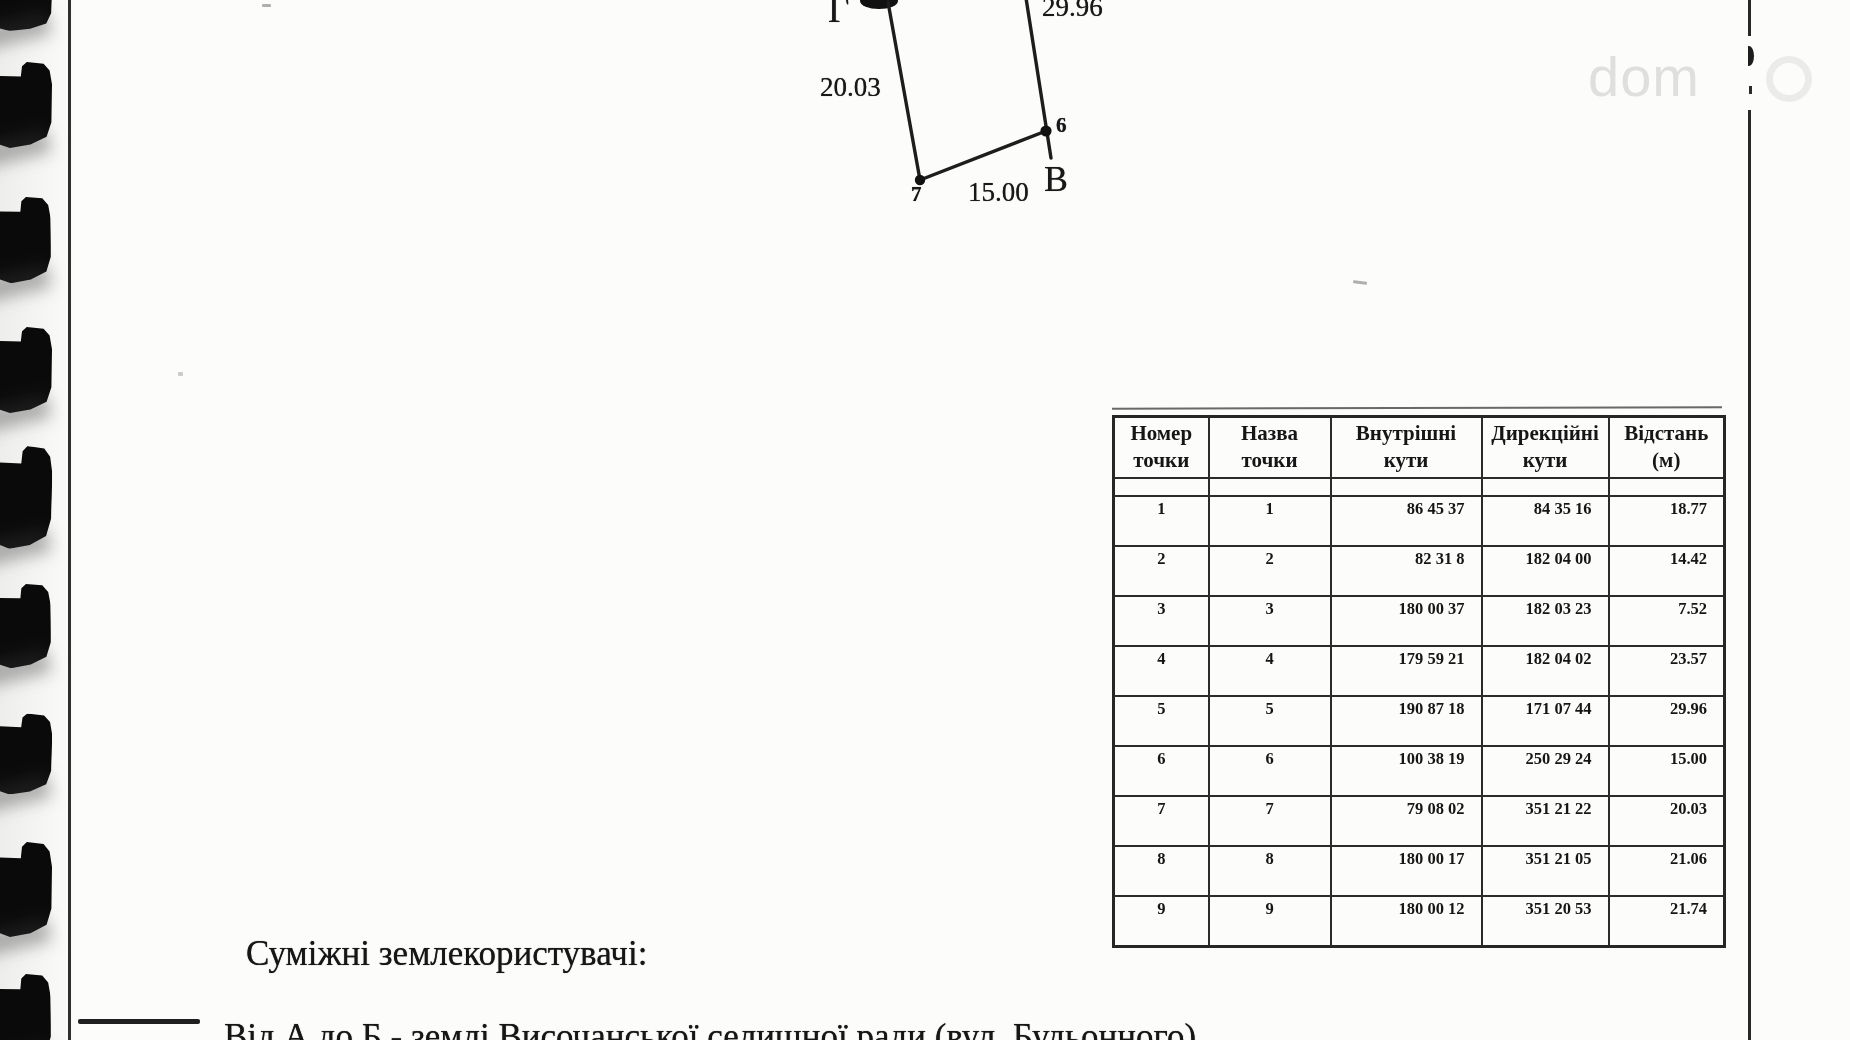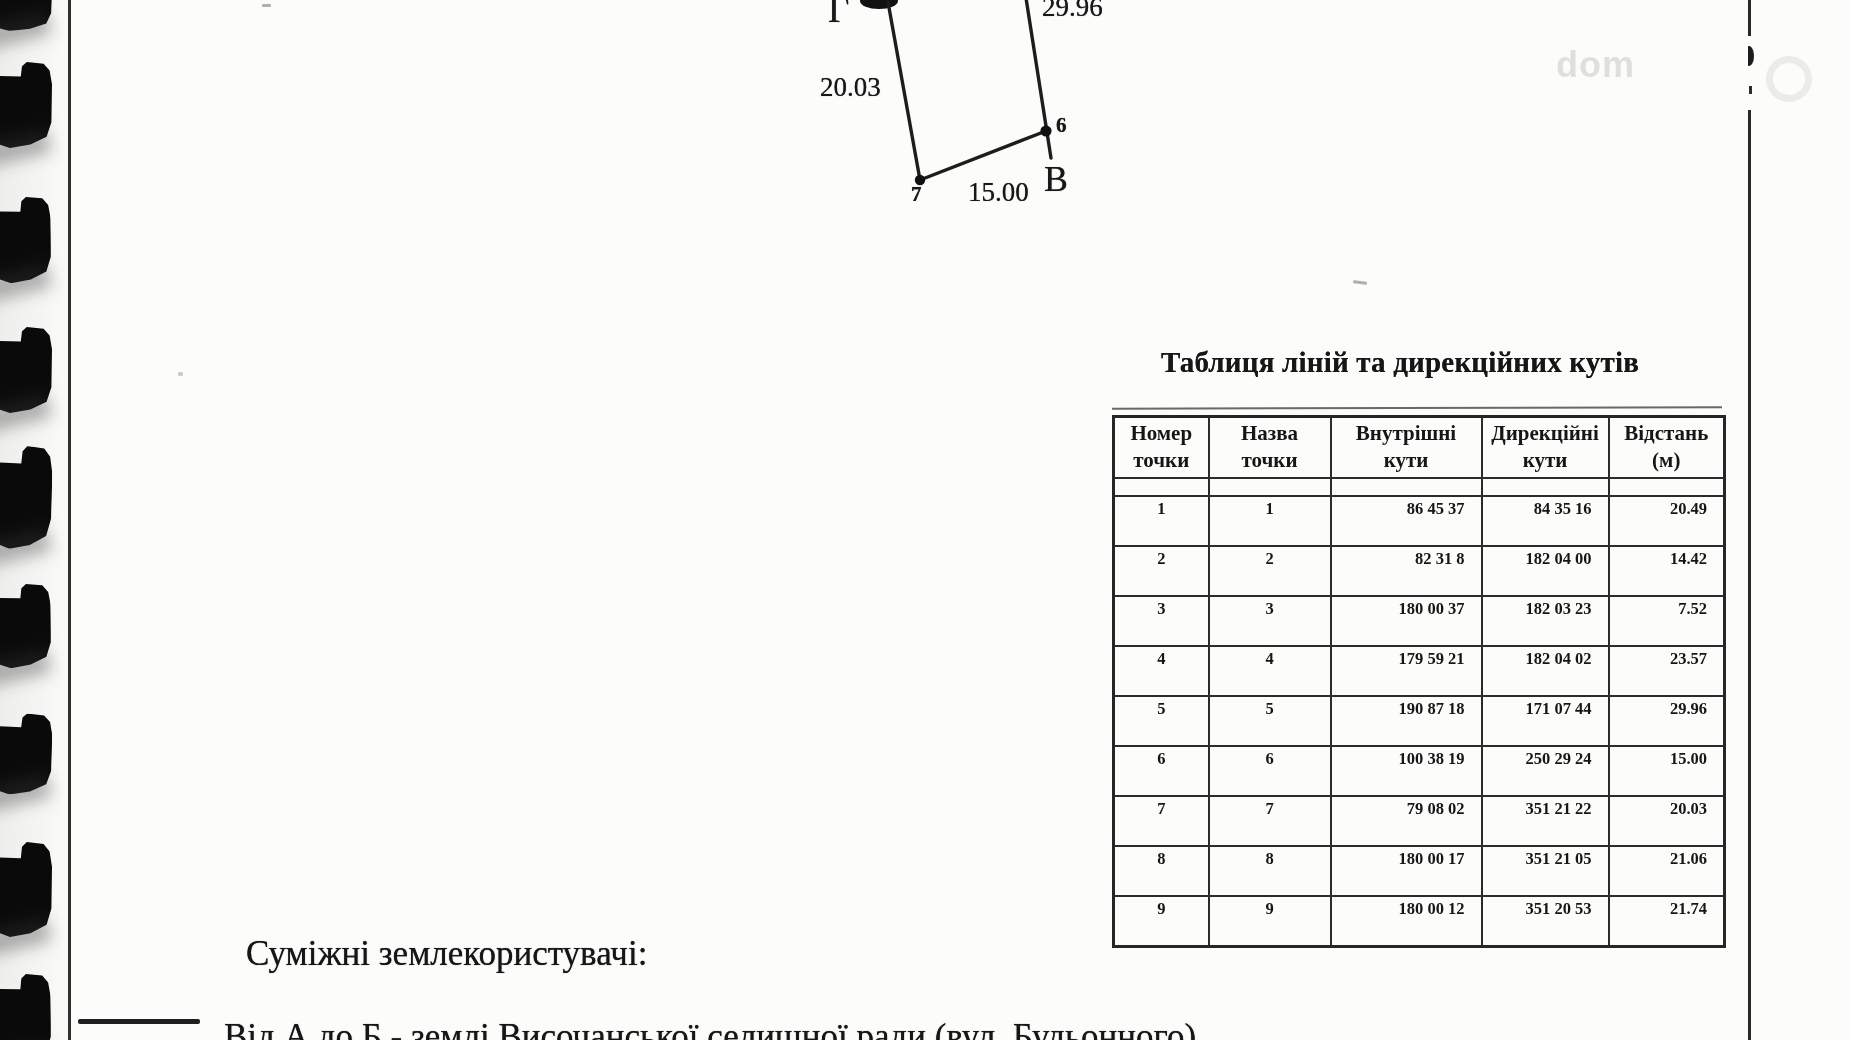--- a/index.html
+++ b/index.html
@@ -31,22 +31,22 @@
 
   
   .rule-left  { position:absolute; left:68px;  top:0; width:3px; height:100%; background:#2f2f2f; }
   .rule-right { position:absolute; left:1748px; top:0; width:3px; height:100%; background:#282828; }
   .rule-right-gap { position:absolute; left:1745px; top:36px; width:9px; height:74px; background:#fcfcfb; }
   .rule-crescent  { position:absolute; left:1748px; top:46px; width:6px; height:20px; background:#1d1d1d;
                     border-radius:0 80% 80% 0 / 0 50% 50% 0; }
   .rule-tick      { position:absolute; left:1749px; top:86px; width:3px; height:8px; background:#2c2c2c; }
 
   
-  .watermark { position:absolute; left:1556px; top:44px;
-    font-family:"Liberation Sans", sans-serif; font-weight:700; font-size:36px;
+  .watermark { position:absolute; left:1588px; top:44px;
+    font-family:"Liberation Sans", sans-serif; font-weight:400; font-size:56px;
     color:rgba(110,110,110,.20); letter-spacing:1px; }
   .wm-arc { position:absolute; left:1766px; top:56px; width:32px; height:32px;
     border:7px solid rgba(120,120,120,.13); border-radius:50%; }
 
   
   .diagram-svg { position:absolute; left:770px; top:0; }
   .lbl { position:absolute; white-space:nowrap; color:#181818;
          text-shadow:0 0 .7px rgba(24,24,24,.9); }
   .lbl-g     { left:828px;  top:-12px; font-size:37px; }
   .lbl-2003  { left:820px;  top:72px;  font-size:27px; }
@@ -123,21 +123,20 @@
     <circle cx="276" cy="131" r="5.6" fill="#111"></circle>
   </svg>
   <span class="lbl lbl-g">Г</span>
   <span class="lbl lbl-2003">20.03</span>
   <span class="lbl lbl-7">7</span>
   <span class="lbl lbl-1500">15.00</span>
   <span class="lbl lbl-v">В</span>
   <span class="lbl lbl-6">6</span>
   <span class="lbl lbl-2996">29.96</span>
 
-  <div class="tbl-title">Таблиця ліній та дирекційних кутів</div>
   <div class="tbl-topline"></div>
   <table class="survey">
     <colgroup>
       <col style="width:95px">
         <col style="width:122px">
         <col style="width:151px">
         <col style="width:127px">
         <col style="width:116px">
     </colgroup>
     <thead>
@@ -155,21 +154,21 @@
         <td></td>
         <td></td>
         <td></td>
         <td></td>
       </tr>
     <tr>
           <td class="c-center">1</td>
           <td class="c-center">1</td>
           <td class="c-right">86 45 37</td>
           <td class="c-right">84 35 16</td>
-          <td class="c-right">20.49</td>
+          <td class="c-right">18.77</td>
         </tr>
         <tr>
           <td class="c-center">2</td>
           <td class="c-center">2</td>
           <td class="c-right">82 31 8</td>
           <td class="c-right">182 04 00</td>
           <td class="c-right">14.42</td>
         </tr>
         <tr>
           <td class="c-center">3</td>

